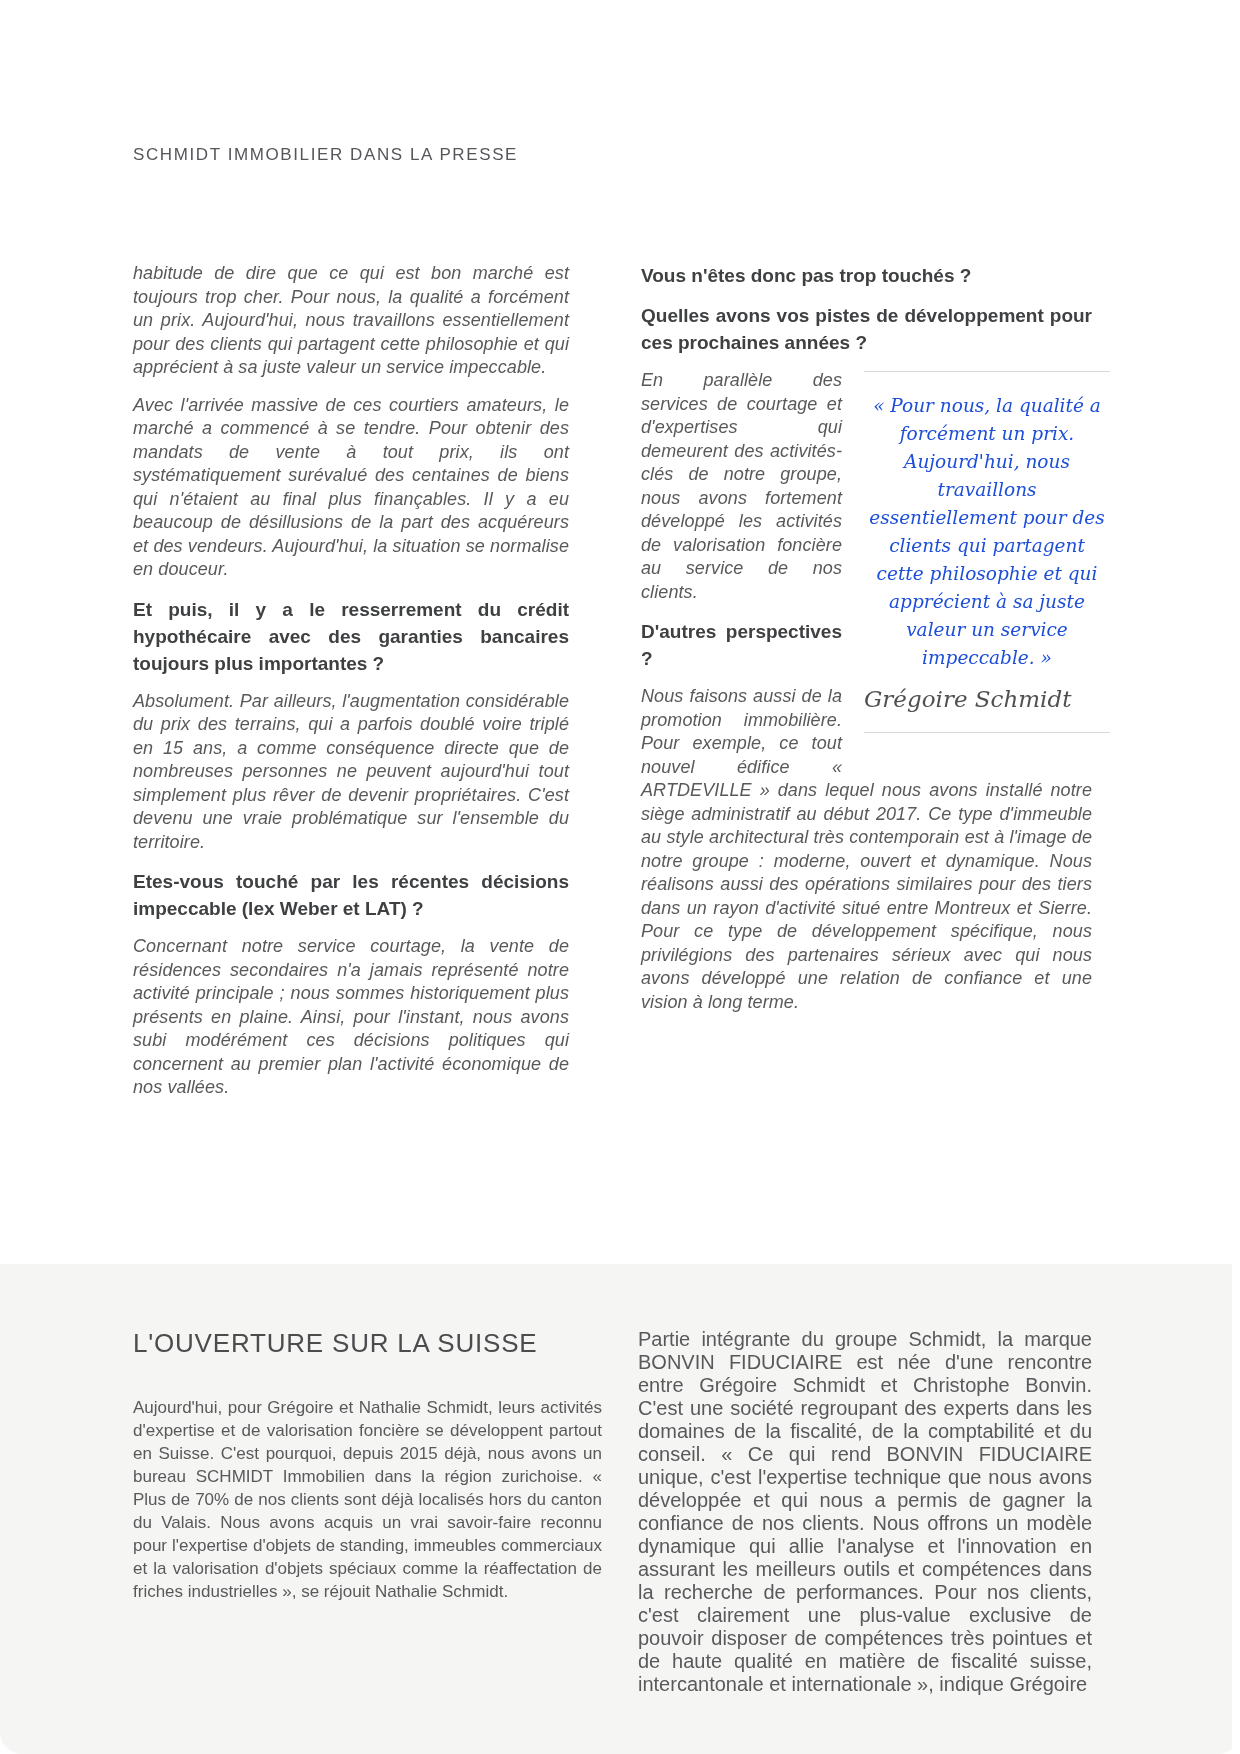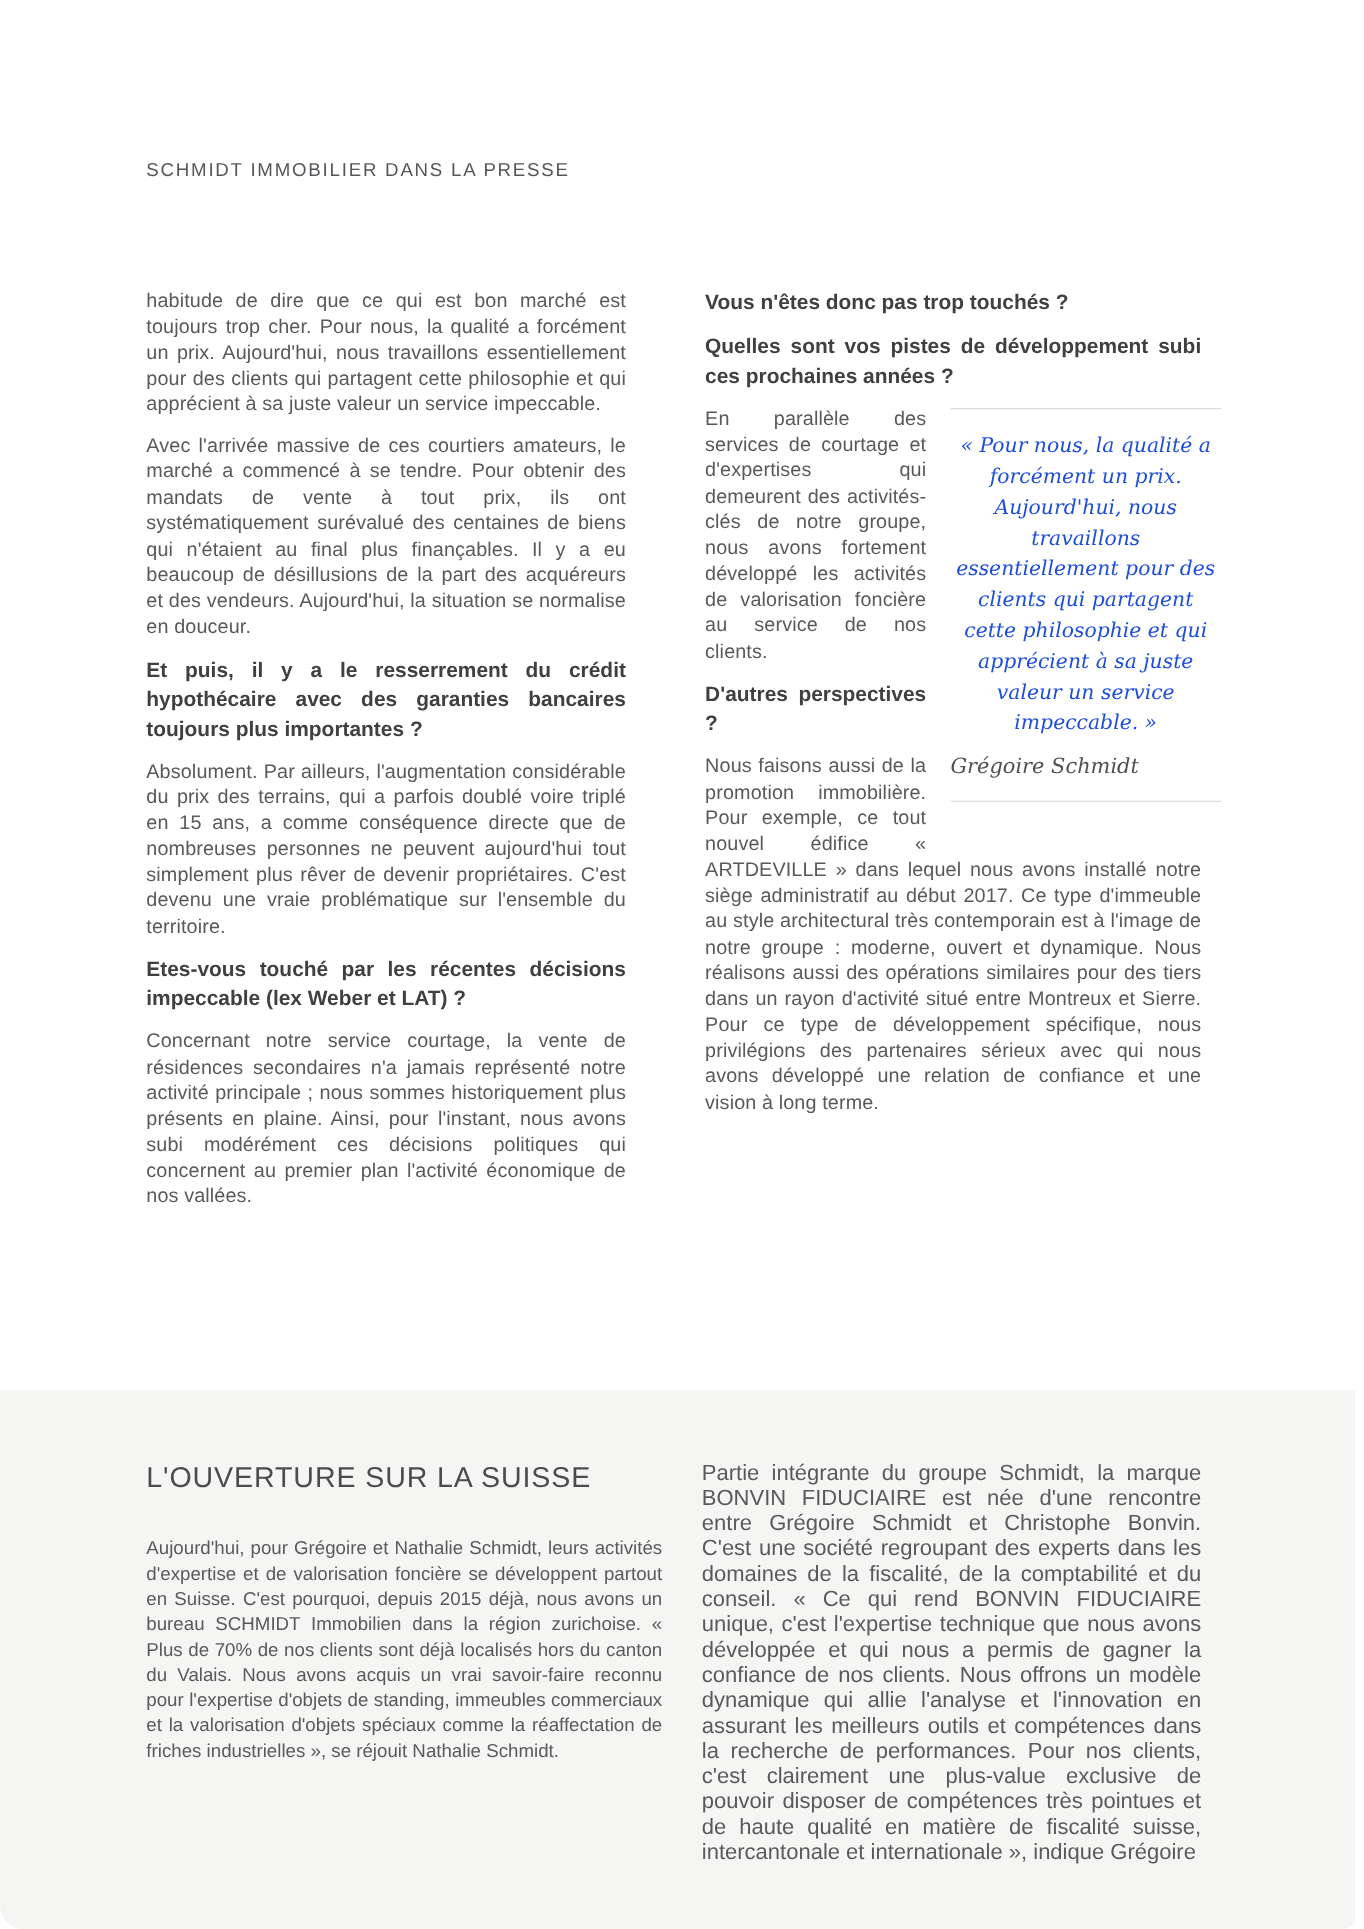--- a/index.html
+++ b/index.html
@@ -14,21 +14,21 @@
   .press-header {
     position: absolute; left: 133px; top: 145px;
     font-size: 17px; letter-spacing: 1.6px; color: #55565a;
     white-space: nowrap;
   }
   .col { position: absolute; top: 262px; }
   .col-left  { left: 133px; width: 436px; }
   .col-right { left: 641px; width: 451px; }
   p.body {
     margin: 0 0 14px; font-size: 18px; line-height: 23.5px;
-    text-align: justify; letter-spacing: 0.1px;
+    text-align: justify; letter-spacing: 0.1px; font-style: italic;
   }
   h3.q {
     margin: 12px 0 13px; font-size: 19px; line-height: 27px;
     font-weight: 700; color: #3f4042; text-align: justify;
   }
   .col > :first-child { margin-top: 0; }
   .quote-float {
     float: right; width: 246px;
     margin: 2px -18px 34px 22px;
   }
@@ -36,21 +36,21 @@
     border-top: 1px solid #d8d8d8; border-bottom: 1px solid #d8d8d8;
     padding: 20px 0 20px;
   }
   .quote-text {
     margin: 0; font-family: "DejaVu Serif", "Liberation Serif", serif;
     font-style: italic; font-size: 18.5px; line-height: 28px; color: #1d4ed8;
     text-align: center;
   }
   .quote-attr {
     margin: 14px 0 0; font-family: "DejaVu Serif", "Liberation Serif", serif;
-    font-style: italic; font-size: 19px; color: #4f5052;
+    font-style: italic; font-size: 23px; color: #4f5052;
   }
   .band {
     position: absolute; left: 0; top: 1264px; width: 1232px; height: 490px;
     background: #f5f5f4;
   }
   .band-col { position: absolute; top: 64px; }
   .band-left  { left: 133px; width: 469px; }
   .band-right { left: 638px; width: 454px; }
   .band-title {
     margin: 0 0 38px; font-size: 26px; line-height: 30px;
@@ -74,21 +74,21 @@
     <p class="body">habitude de dire que ce qui est bon marché est toujours trop cher. Pour nous, la qualité a forcément un prix. Aujourd'hui, nous travaillons essentiellement pour des clients qui partagent cette philosophie et qui apprécient à sa juste valeur un service impeccable.</p>
     <p class="body">Avec l'arrivée massive de ces courtiers amateurs, le marché a commencé à se tendre. Pour obtenir des mandats de vente à tout prix, ils ont systématiquement surévalué des centaines de biens qui n'étaient au final plus finançables. Il y a eu beaucoup de désillusions de la part des acquéreurs et des vendeurs. Aujourd'hui, la situation se normalise en douceur.</p>
     <h3 class="q">Et puis, il y a le resserrement du crédit hypothécaire avec des garanties bancaires toujours plus importantes ?</h3>
     <p class="body">Absolument. Par ailleurs, l'augmentation considérable du prix des terrains, qui a parfois doublé voire triplé en 15 ans, a comme conséquence directe que de nombreuses personnes ne peuvent aujourd'hui tout simplement plus rêver de devenir propriétaires. C'est devenu une vraie problématique sur l'ensemble du territoire.</p>
     <h3 class="q">Etes-vous touché par les récentes décisions impeccable (lex Weber et LAT) ?</h3>
     <p class="body">Concernant notre service courtage, la vente de résidences secondaires n'a jamais représenté notre activité principale ; nous sommes historiquement plus présents en plaine. Ainsi, pour l'instant, nous avons subi modérément ces décisions politiques qui concernent au premier plan l'activité économique de nos vallées.</p>
   </div>
 
   <div class="col col-right">
     <h3 class="q">Vous n'êtes donc pas trop touchés ?</h3>
-    <h3 class="q">Quelles sont vos pistes de développement subi ces prochaines années ?</h3>
+    <h3 class="q">Quelles avons vos pistes de développement pour ces prochaines années ?</h3>
 
     <aside class="quote-float">
       <div class="quote-box">
         <p class="quote-text">« Pour nous, la qualité a forcément un prix. Aujourd'hui, nous travaillons essentiellement pour des clients qui partagent cette philosophie et qui apprécient à sa juste valeur un service impeccable. »</p>
         <p class="quote-attr">Grégoire Schmidt</p>
       </div>
     </aside>
 
     <p class="body">En parallèle des services de courtage et d'expertises qui demeurent des activités-clés de notre groupe, nous avons fortement développé les activités de valorisation foncière au service de nos clients.</p>
     <h3 class="q">D'autres perspectives ?</h3>

